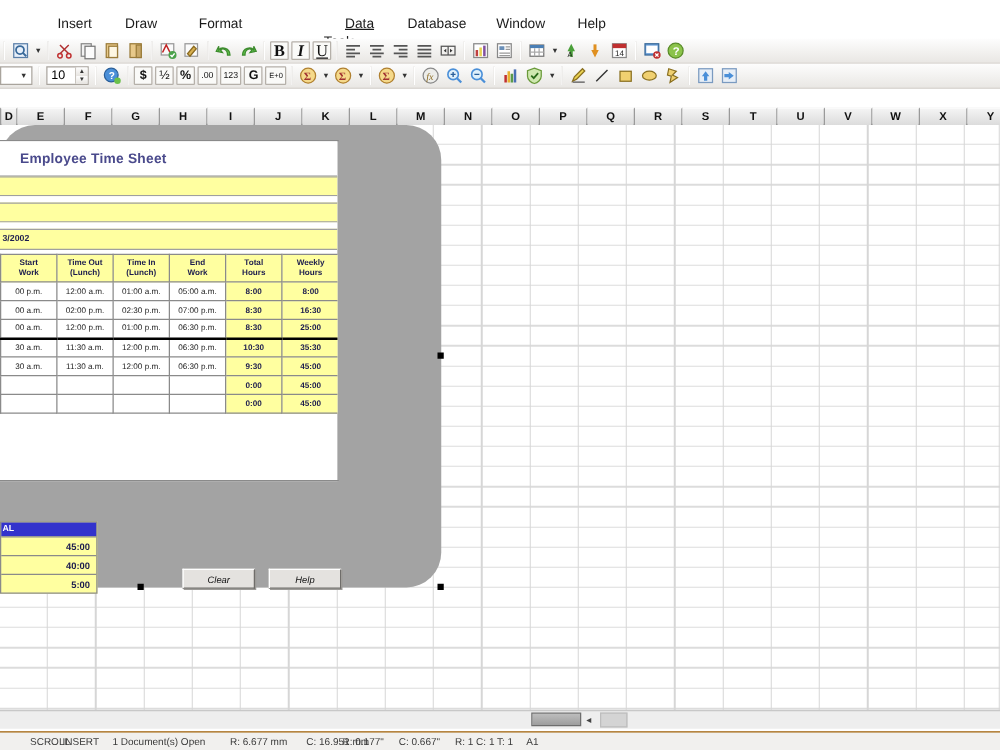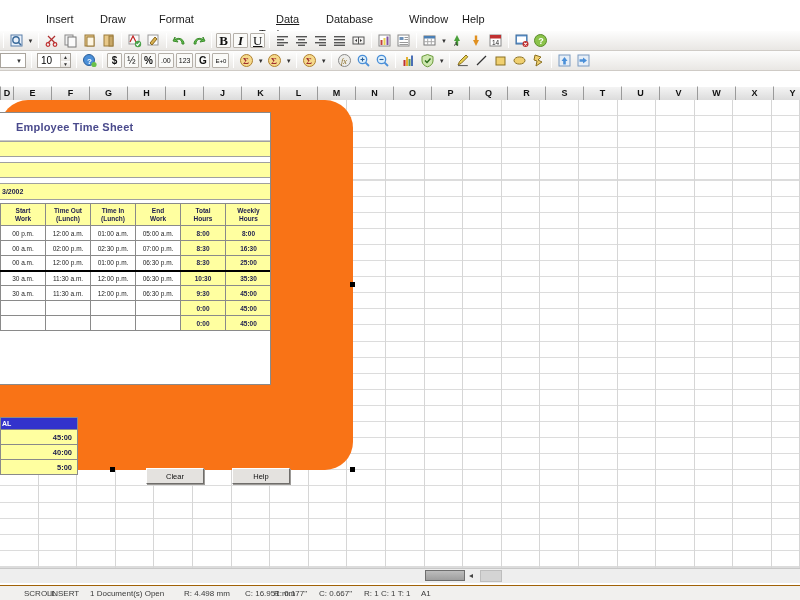--- a/index.html
+++ b/index.html
@@ -111,21 +111,21 @@
     background-image:
       repeating-linear-gradient(to right, #d6d6d6 0 1px, transparent 1px 38.6px),
       repeating-linear-gradient(to bottom, #dcdcdc 0 1px, transparent 1px 16.1px);
     background-position: -1px 0, 0 -1px;
   }
 
   
   .ole {
     position: absolute; left: 0; top: 100px;
     width: 353px; height: 370px;
-    background: #f97316;
+    background: #a3a3a3;
     border-radius: 28px;
   }
   .ole-handle {
     position: absolute; width: 5px; height: 5px;
     background: #000000;
   }
   .h-r  { right: -2px; top: 182px; }
   .h-br { right: -2px; bottom: -2px; }
   .h-b  { left: 110px; bottom: -2px; }
 
@@ -199,22 +199,22 @@
     padding-left: 1px;
   }
   .totalblk .row {
     height: 15px; line-height: 15px;
     border-top: 1px solid #8a8a8a;
     text-align: right; padding-right: 5px;
     font-size: 7.5px; font-weight: bold; color: #1c1c4e;
   }
 
   .btnrow {
-    position: absolute; left: 146px; top: 368px;
-    display: flex; gap: 28px;
+    position: absolute; left: 146px; top: 355px;
+    display: flex; gap: 11px; font-style: italic;
   }
   .sheet-btn {
     width: 58px; height: 16px;
     background: #e4e2df;
     border: 1px solid #ffffff;
     border-right-color: #6f6d6a; border-bottom-color: #6f6d6a;
     box-shadow: 1px 1px 0 #9c9a97;
     font-size: 7.5px; color: #111;
     display: flex; align-items: center; justify-content: center;
     cursor: default;
@@ -260,21 +260,21 @@
 <div id="app">
 
   <div class="menubar" id="menubar">
       <div class="menu-item" style="position: absolute; left: -10px; top: 10px;">r</div>
       <div class="menu-item" style="position: absolute; left: 42px; top: 10px;">Insert</div>
       <div class="menu-item" style="position: absolute; left: 96px; top: 10px;">Draw</div>
       <div class="menu-item" style="position: absolute; left: 155px; top: 10px;">Format</div>
       <div class="menu-item" style="position: absolute; left: 215px; top: 25px; margin-left: 40px;">Tools</div>
       <div class="menu-item" style="position: absolute; left: 272px; top: 10px; text-decoration: underline;">Data</div>
       <div class="menu-item" style="position: absolute; left: 322px; top: 10px;">Database</div>
-      <div class="menu-item" style="position: absolute; left: 393px; top: 10px; margin-left: 12px;">Window</div>
+      <div class="menu-item" style="position: absolute; left: 393px; top: 10px;">Window</div>
       <div class="menu-item" style="position: absolute; left: 458px; top: 10px;">Help</div>
     </div>
 
   <div class="toolbar tb1" id="tb1">
       <div class="tb-sep"></div>
       <div class="tb-btn">
         <svg width="16" height="15" viewBox="0 0 16 15">
           <rect x="2" y="2" width="11" height="11" fill="#e8f0fa" stroke="#5a7fa8"></rect>
           <circle cx="7" cy="7" r="3.2" fill="none" stroke="#3a6a9a" stroke-width="1.4"></circle>
           <line x1="9.3" y1="9.3" x2="12" y2="12" stroke="#3a6a9a" stroke-width="1.6"></line>
@@ -748,21 +748,21 @@
 
   <div class="hscroll"></div>
   <div class="sheettab"></div>
   <div class="tabarrow">◂</div>
   <div class="scrollthumb"></div>
 
   <div class="statusbar" id="statusbar">
       <div class="st" style="position: absolute; left: 18px;">SCROLL</div>
       <div class="st" style="position: absolute; left: 44px;">INSERT</div>
       <div class="st" style="position: absolute; left: 84px;">1 Document(s) Open</div>
-      <div class="st" style="position: absolute; left: 178px;">R: 4.498 mm</div>
+      <div class="st" style="position: absolute; left: 178px;">R: 6.677 mm</div>
       <div class="st" style="position: absolute; left: 239px;">C: 16.951 mm</div>
       <div class="st" style="position: absolute; left: 268px;">R: 0.177"</div>
       <div class="st" style="position: absolute; left: 313px;">C: 0.667"</div>
       <div class="st" style="position: absolute; left: 358px; text-align: center;">R: 1  C: 1  T: 1</div>
       <div class="st" style="position: absolute; left: 415px;">A1</div>
     </div>
 
 </div>
 
 </body></html>

